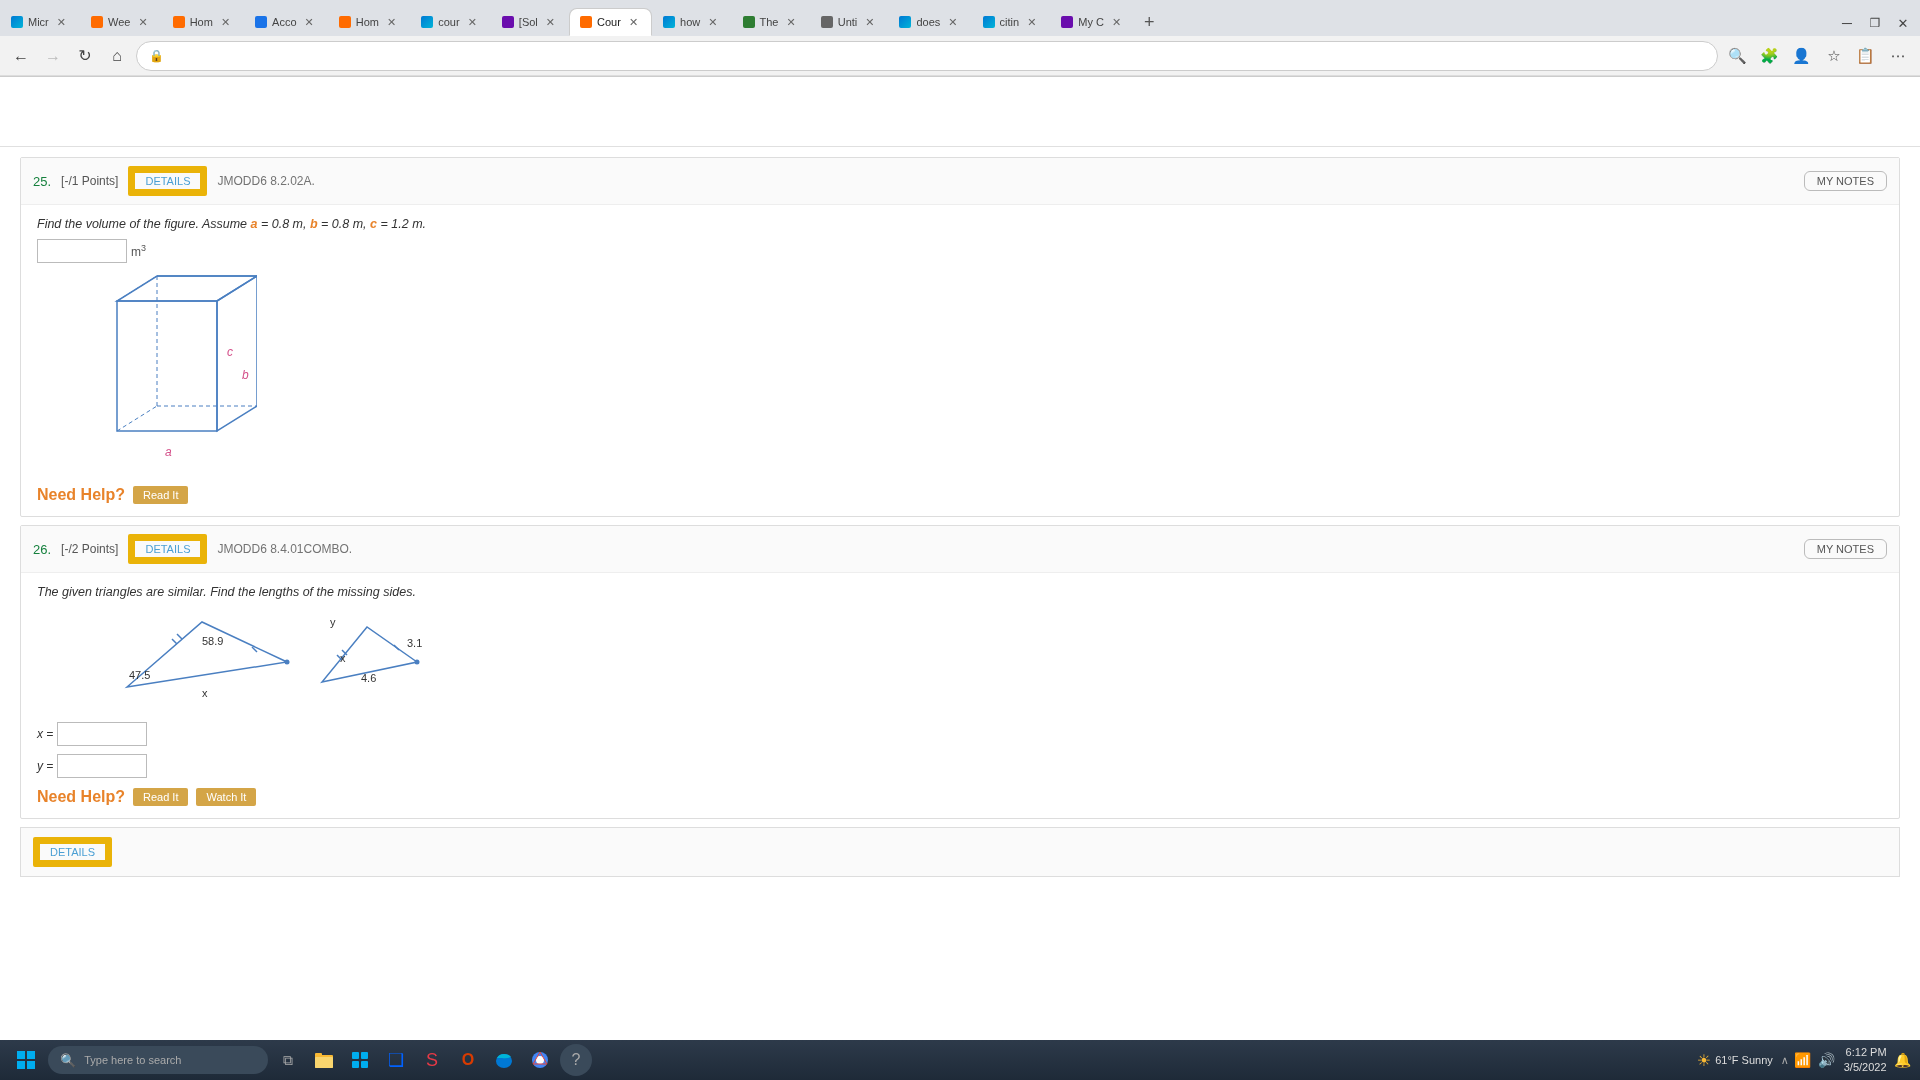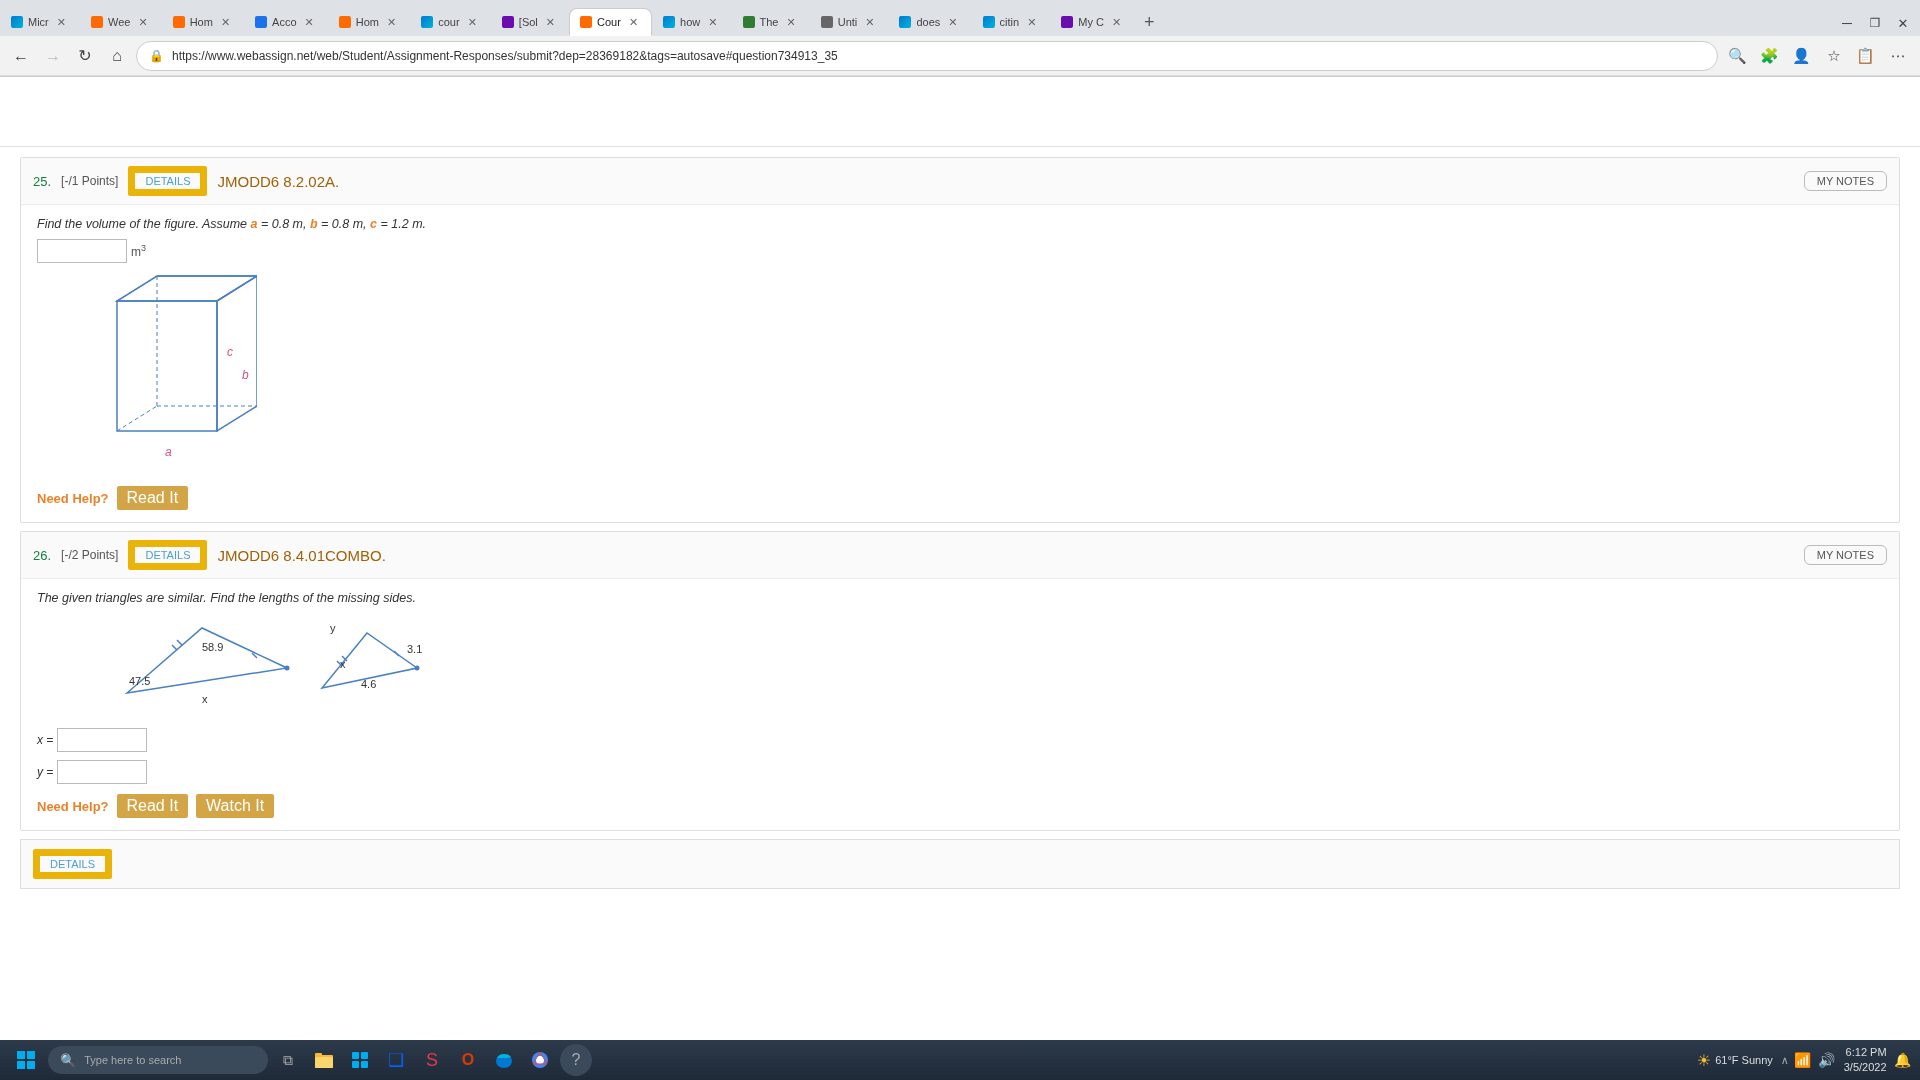--- a/index.html
+++ b/index.html
@@ -163,22 +163,22 @@
     .details-btn {
       border: 7px solid #eab308;
       background: transparent;
       color: #4a9fd4;
       padding: 2px 10px;
       font-size: 11px;
       cursor: pointer;
       border-radius: 2px;
     }
     .q-code {
-      font-size: 15px;
-      color: #a16207;
+      font-size: 12px;
+      color: #737373;
     }
     .my-notes-btn {
       margin-left: auto;
       border: 1px solid #bbb;
       background: transparent;
       color: #555;
       padding: 3px 12px;
       font-size: 11px;
       cursor: pointer;
       border-radius: 6px;
@@ -228,30 +228,30 @@
     }
 
     
     .need-help {
       margin-top: 10px;
       display: flex;
       align-items: center;
       gap: 8px;
     }
     .need-help-text {
-      font-size: 13px;
+      font-size: 16px;
       color: #e8832a;
       font-weight: bold;
     }
     .help-btn {
       background: #d4a547;
       color: #fff;
       border: none;
       padding: 3px 10px;
-      font-size: 16px;
+      font-size: 11px;
       cursor: pointer;
       border-radius: 2px;
     }
 
     
     .triangle-figure {
       margin: 8px 0 12px 20px;
     }
 
     
@@ -439,21 +439,20 @@
     </div>
   </div>
 
   <div class="nav-bar">
     <button class="nav-btn">←</button>
     <button class="nav-btn" disabled="">→</button>
     <button class="nav-btn">↻</button>
     <button class="nav-btn">⌂</button>
     <div class="address-bar">
       <span class="lock-icon">🔒</span>
-      <span class="address-text">https://www.webassign.net/web/Student/Assignment-Responses/submit?dep=28369182&amp;tags=autosave#question734913_35</span>
     </div>
     <div class="nav-icons-right">
       <button class="nav-icon-btn">🔍</button>
       <button class="nav-icon-btn">🧩</button>
       <button class="nav-icon-btn">👤</button>
       <button class="nav-icon-btn">☆</button>
       <button class="nav-icon-btn">📋</button>
       <button class="nav-icon-btn">⋯</button>
     </div>
   </div>

